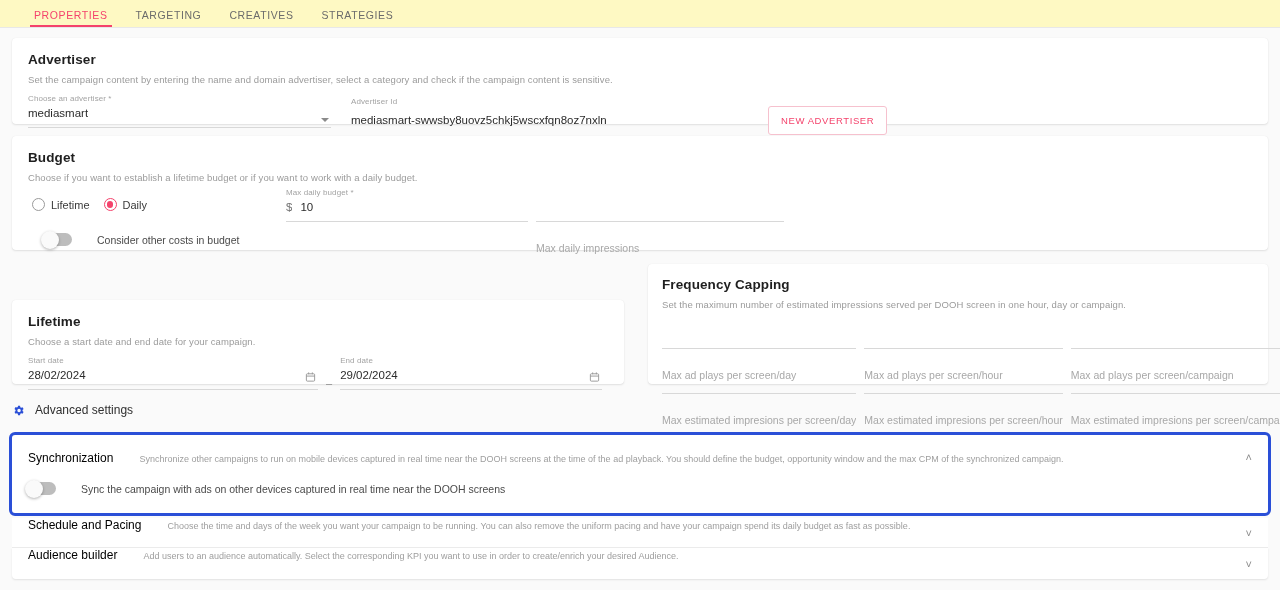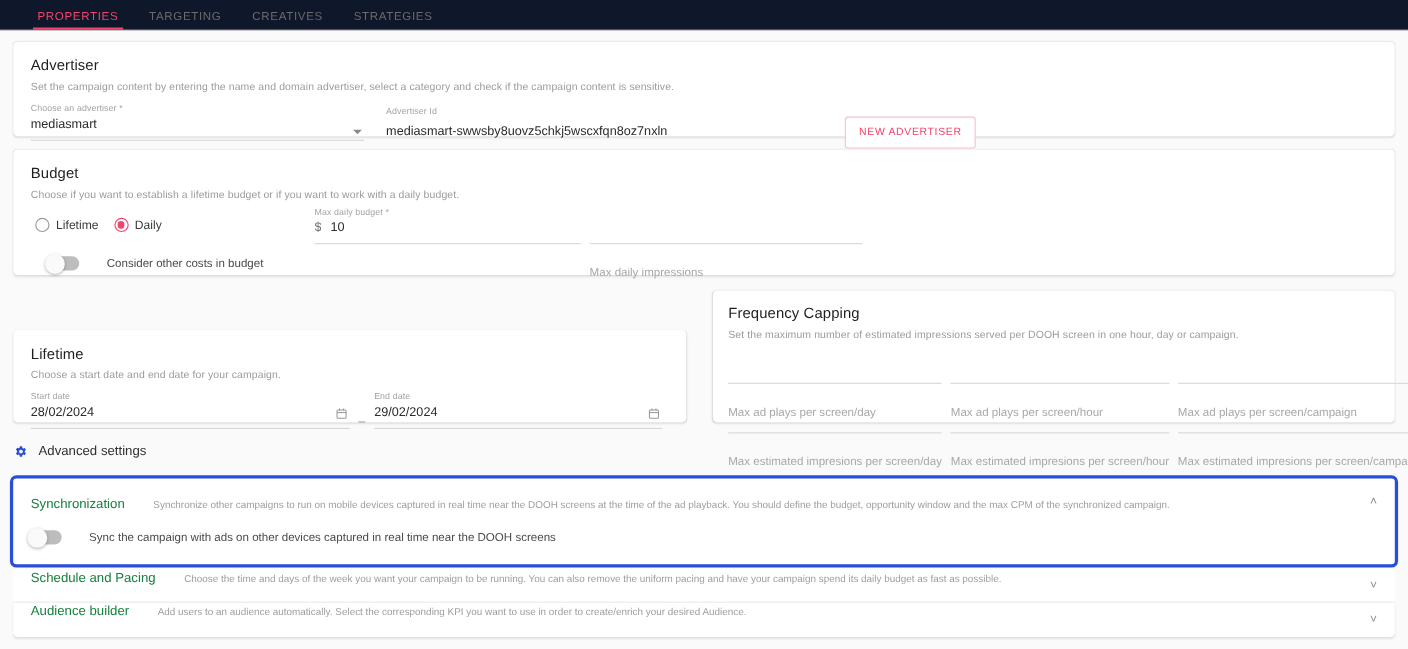--- a/index.html
+++ b/index.html
@@ -7,21 +7,21 @@
     width: 1280px; height: 590px;
     background: #fafafa;
     font-family: "Liberation Sans", sans-serif;
     color: #212121;
     overflow: hidden;
   }
 
   
   .tabbar {
     height: 28px;
-    background: #0f172a;
+    background: #fef9c3;
     display: flex;
     align-items: flex-end;
     padding-left: 20px;
     border-bottom: 1px solid #e8e8e8;
   }
   .tab {
     font-size: 10.5px;
     letter-spacing: 0.6px;
     color: #6b6b6b;
     padding: 0 14px 6px 14px;
@@ -39,21 +39,21 @@
   }
 
   
   .card {
     background: #ffffff;
     border-radius: 4px;
     box-shadow: 0 1px 2px rgba(0,0,0,0.10), 0 0 1px rgba(0,0,0,0.08);
   }
   .card-title {
     font-size: 13.5px;
-    font-weight: 400;
+    font-weight: 700;
     color: #1f1f1f;
     letter-spacing: .1px;
   }
   .card-desc {
     font-size: 9.5px;
     color: #9b9b9b;
     margin-top: 7px;
     letter-spacing: .1px;
   }
 
@@ -167,21 +167,21 @@
     position: absolute; left: 9px; top: 432px; width: 1262px; height: 84px;
     background: #ffffff;
     border: 3px solid #2a4fd7;
     border-radius: 6px;
   }
   #schedule-panel { position: absolute; left: 12px; top: 518px; width: 1256px; height: 30px; background:#fff; border-bottom:1px solid #ececec;}
   #audience-panel { position: absolute; left: 12px; top: 548px; width: 1256px; height: 31px; background:#fff;
     box-shadow: 0 1px 2px rgba(0,0,0,0.10); border-radius: 0 0 4px 4px; }
 
   .acc-head { display: flex; align-items: baseline; height: 100%; padding: 0 16px; position: relative; cursor: pointer; }
-  .acc-title { font-size: 12px; color: #15803d; white-space: nowrap; }
+  .acc-title { font-size: 12px; color: #000000; white-space: nowrap; }
   .acc-sub { font-size: 9px; color: #9e9e9e; margin-left: 26px; white-space: nowrap; overflow: hidden; text-overflow: ellipsis; }
   .chev { position: absolute; right: 16px; top: 50%; transform: translateY(-50%); color: #8a8a8a; font-size: 11px; line-height: 1; }
 
   .freq-grid { display: grid; grid-template-columns: repeat(3, 1fr); column-gap: 8px; row-gap: 24px; margin-top: 18px; }
 </style>
 </head>
 <body>
 
 <div class="tabbar">
   <div class="tab active">PROPERTIES</div>

